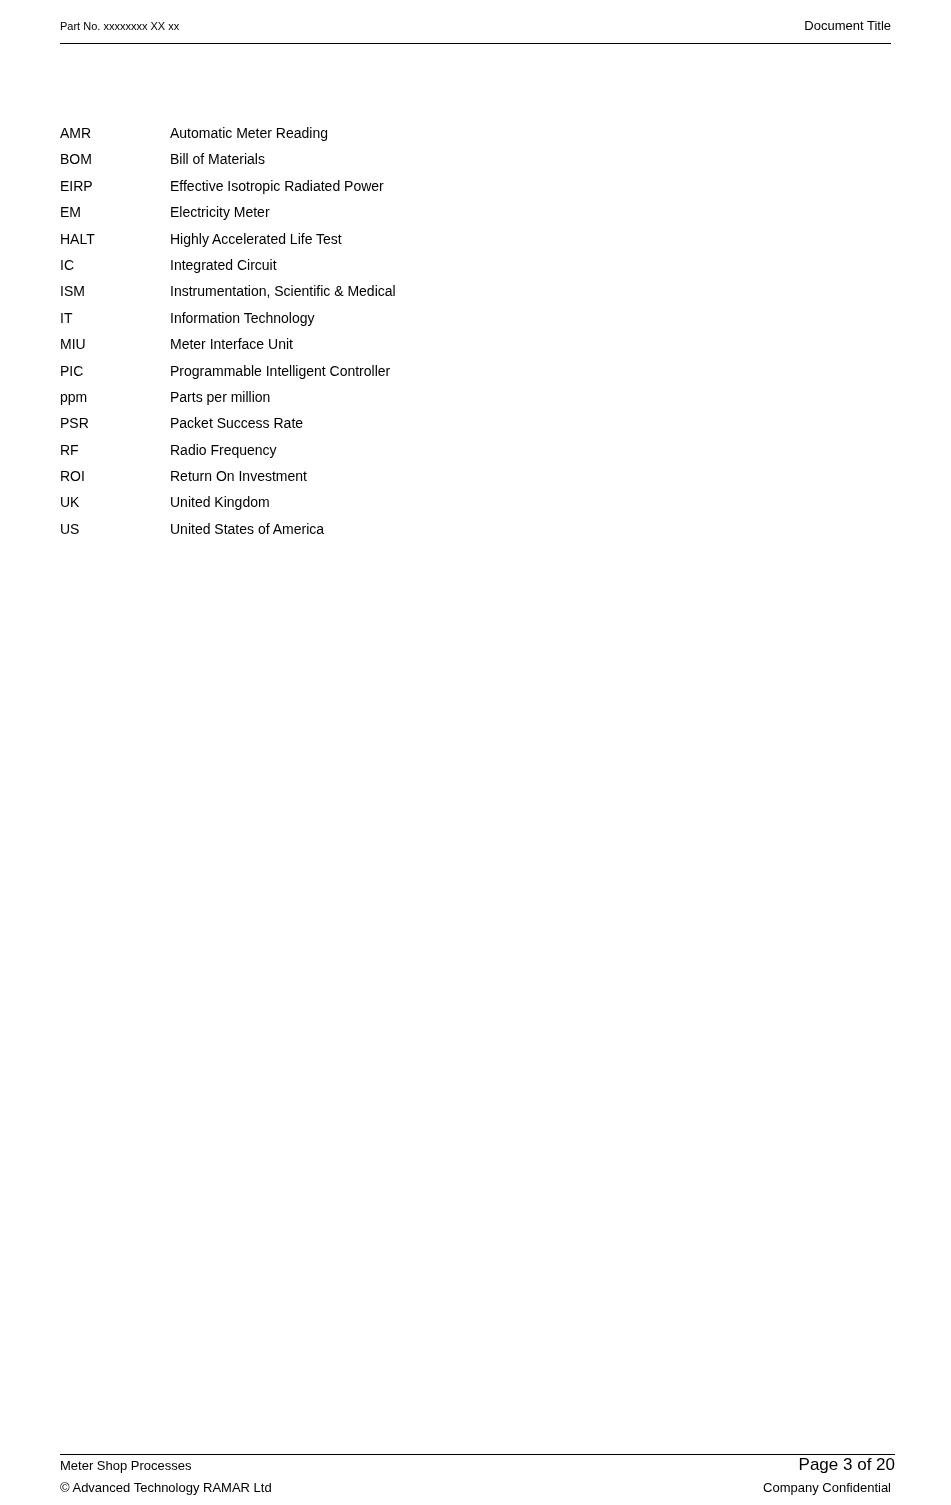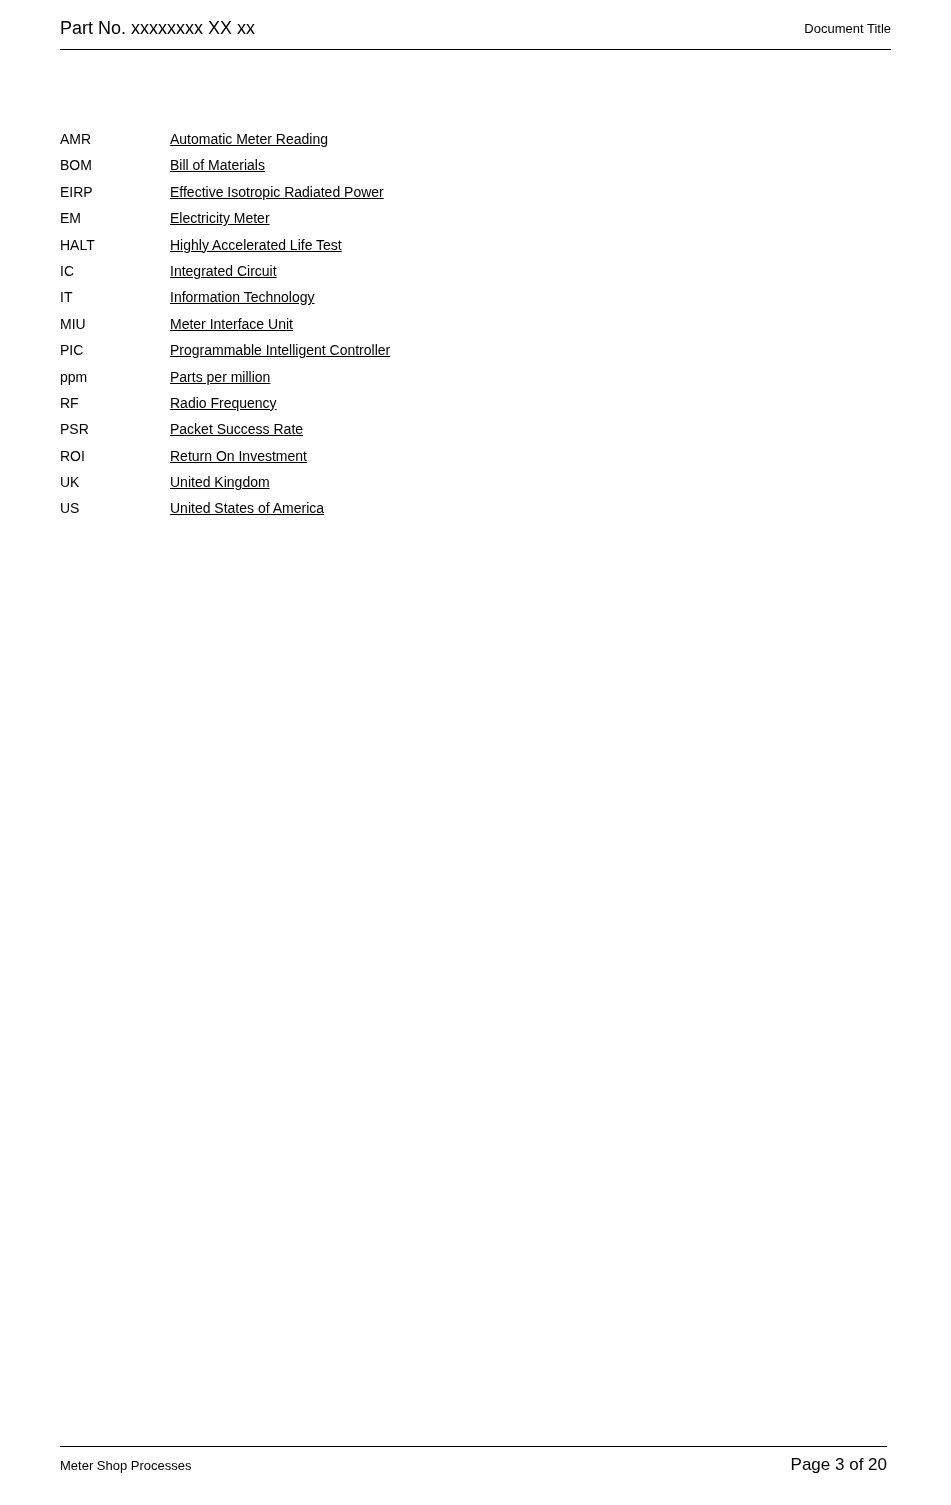--- a/index.html
+++ b/index.html
@@ -28,21 +28,21 @@
     .header {
       display: flex;
       justify-content: space-between;
       align-items: center;
       padding: 18px 0 10px 0;
       border-bottom: 1.5px solid #000;
       margin-bottom: 0;
     }
 
     .header-left {
-      font-size: 18px;
+      font-size: 11px;
     }
 
     .header-right {
       font-size: 13px;
     }
 
     .content-area {
       padding: 40px 0 0 0;
     }
 
@@ -65,30 +65,28 @@
       line-height: 1.6;
     }
 
     .glossary-table td.abbr {
       width: 100px;
       font-weight: normal;
     }
 
     .glossary-table td.definition {
       padding-left: 10px;
-      text-decoration: underline;
     }
 
     .footer {
       position: absolute;
       bottom: 30px;
       left: 60px;
-      right: 64px;
+      right: 56px;
       border-top: 1.5px solid #000;
-      padding-top: 8px;
       display: flex;
       justify-content: space-between;
       align-items: center;
     }
 
     .footer-left {
       font-size: 13px;
     }
 
     .footer-right {
@@ -145,42 +143,46 @@
           </tr>
           <tr>
             <td class="abbr">HALT</td>
             <td class="definition">Highly Accelerated Life Test</td>
           </tr>
           <tr>
             <td class="abbr">IC</td>
             <td class="definition">Integrated Circuit</td>
           </tr>
           <tr>
+            <td class="abbr">ISM</td>
+            <td class="definition">Instrumentation, Scientific &amp; Medical</td>
+          </tr>
+          <tr>
             <td class="abbr">IT</td>
             <td class="definition">Information Technology</td>
           </tr>
           <tr>
             <td class="abbr">MIU</td>
             <td class="definition">Meter Interface Unit</td>
           </tr>
           <tr>
             <td class="abbr">PIC</td>
             <td class="definition">Programmable Intelligent Controller</td>
           </tr>
           <tr>
             <td class="abbr">ppm</td>
             <td class="definition">Parts per million</td>
           </tr>
           <tr>
+            <td class="abbr">PSR</td>
+            <td class="definition">Packet Success Rate</td>
+          </tr>
+          <tr>
             <td class="abbr">RF</td>
             <td class="definition">Radio Frequency</td>
-          </tr>
-          <tr>
-            <td class="abbr">PSR</td>
-            <td class="definition">Packet Success Rate</td>
           </tr>
           <tr>
             <td class="abbr">ROI</td>
             <td class="definition">Return On Investment</td>
           </tr>
           <tr>
             <td class="abbr">UK</td>
             <td class="definition">United Kingdom</td>
           </tr>
           <tr>
@@ -188,14 +190,18 @@
             <td class="definition">United States of America</td>
           </tr>
         </tbody>
     </table>
   </div>
 
   <div class="footer">
     <span class="footer-left">Meter Shop Processes</span>
     <span class="footer-right">Page 3 of 20</span>
   </div>
+  <div class="footer-bottom">
+    <span class="footer-bottom-left">© Advanced Technology RAMAR Ltd</span>
+    <span class="footer-bottom-right">Company Confidential</span>
+  </div>
 
 </div>
 
 </body></html>

